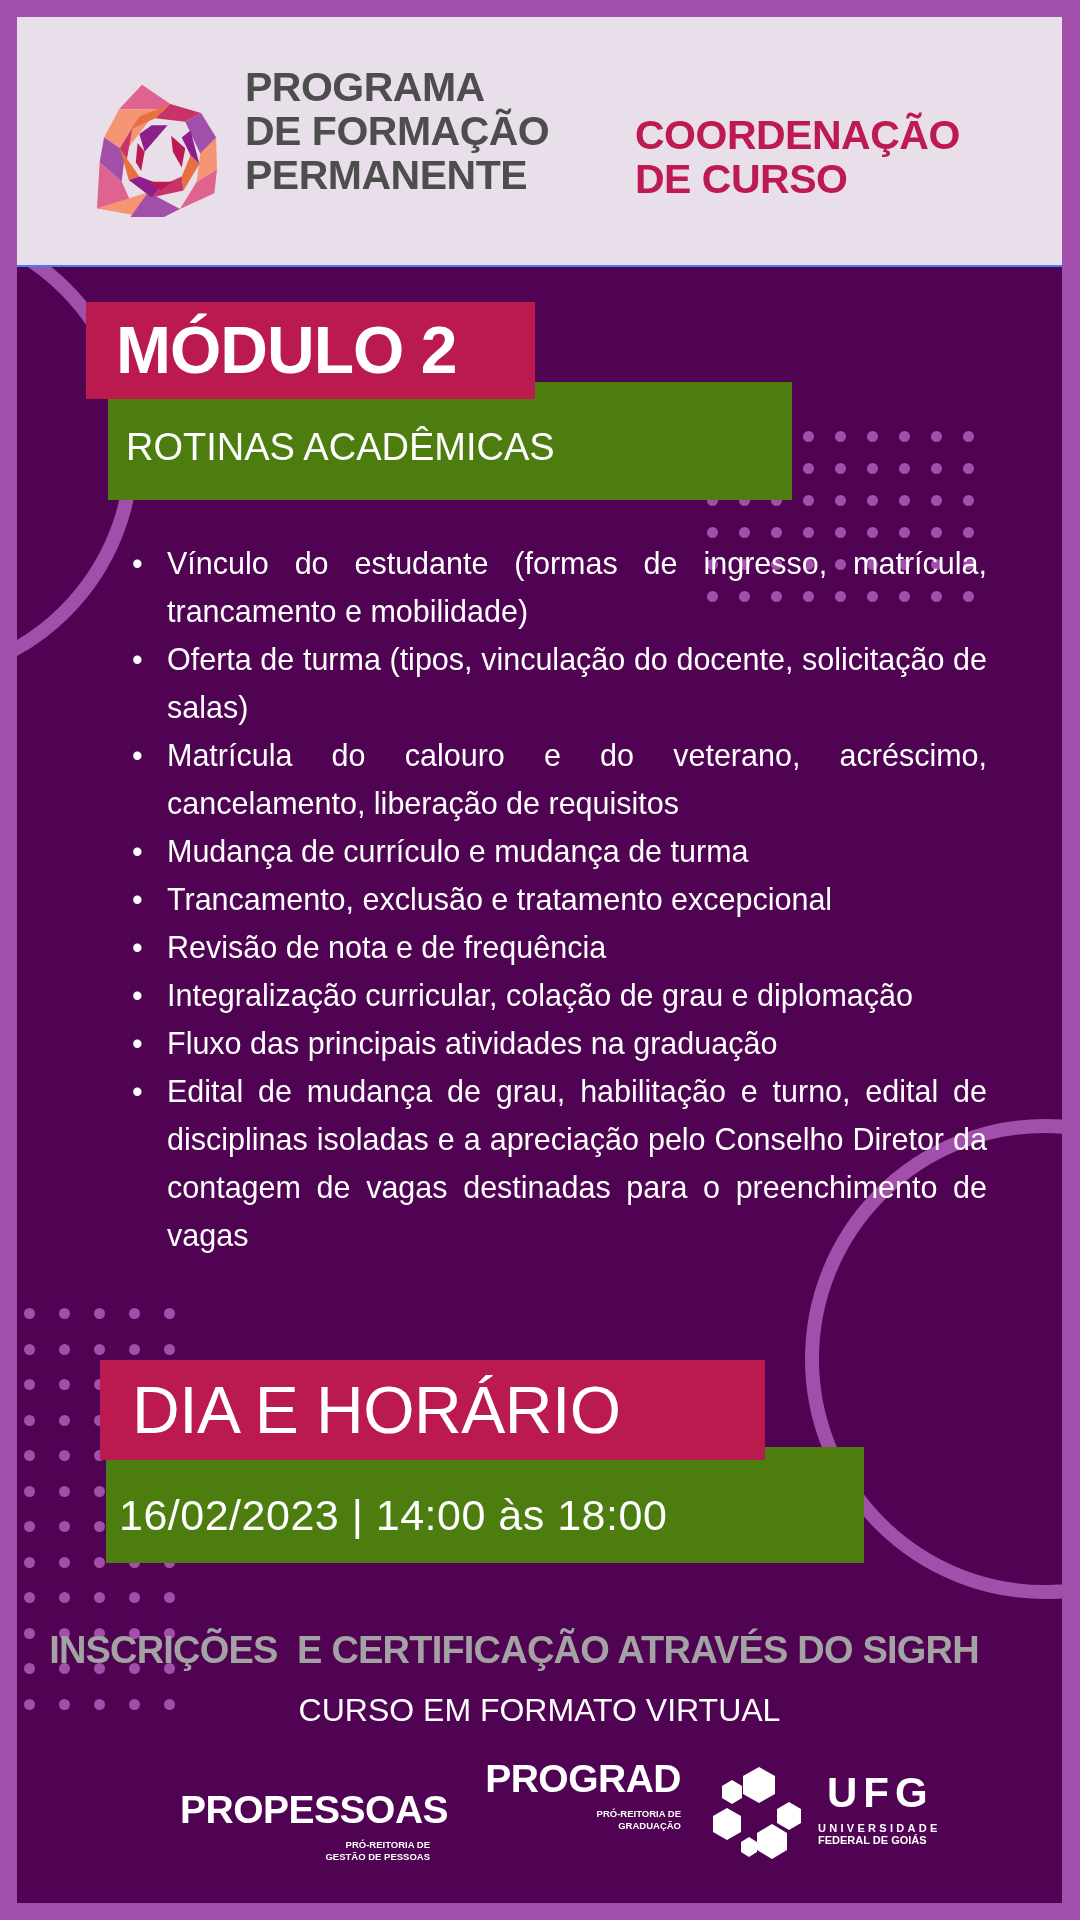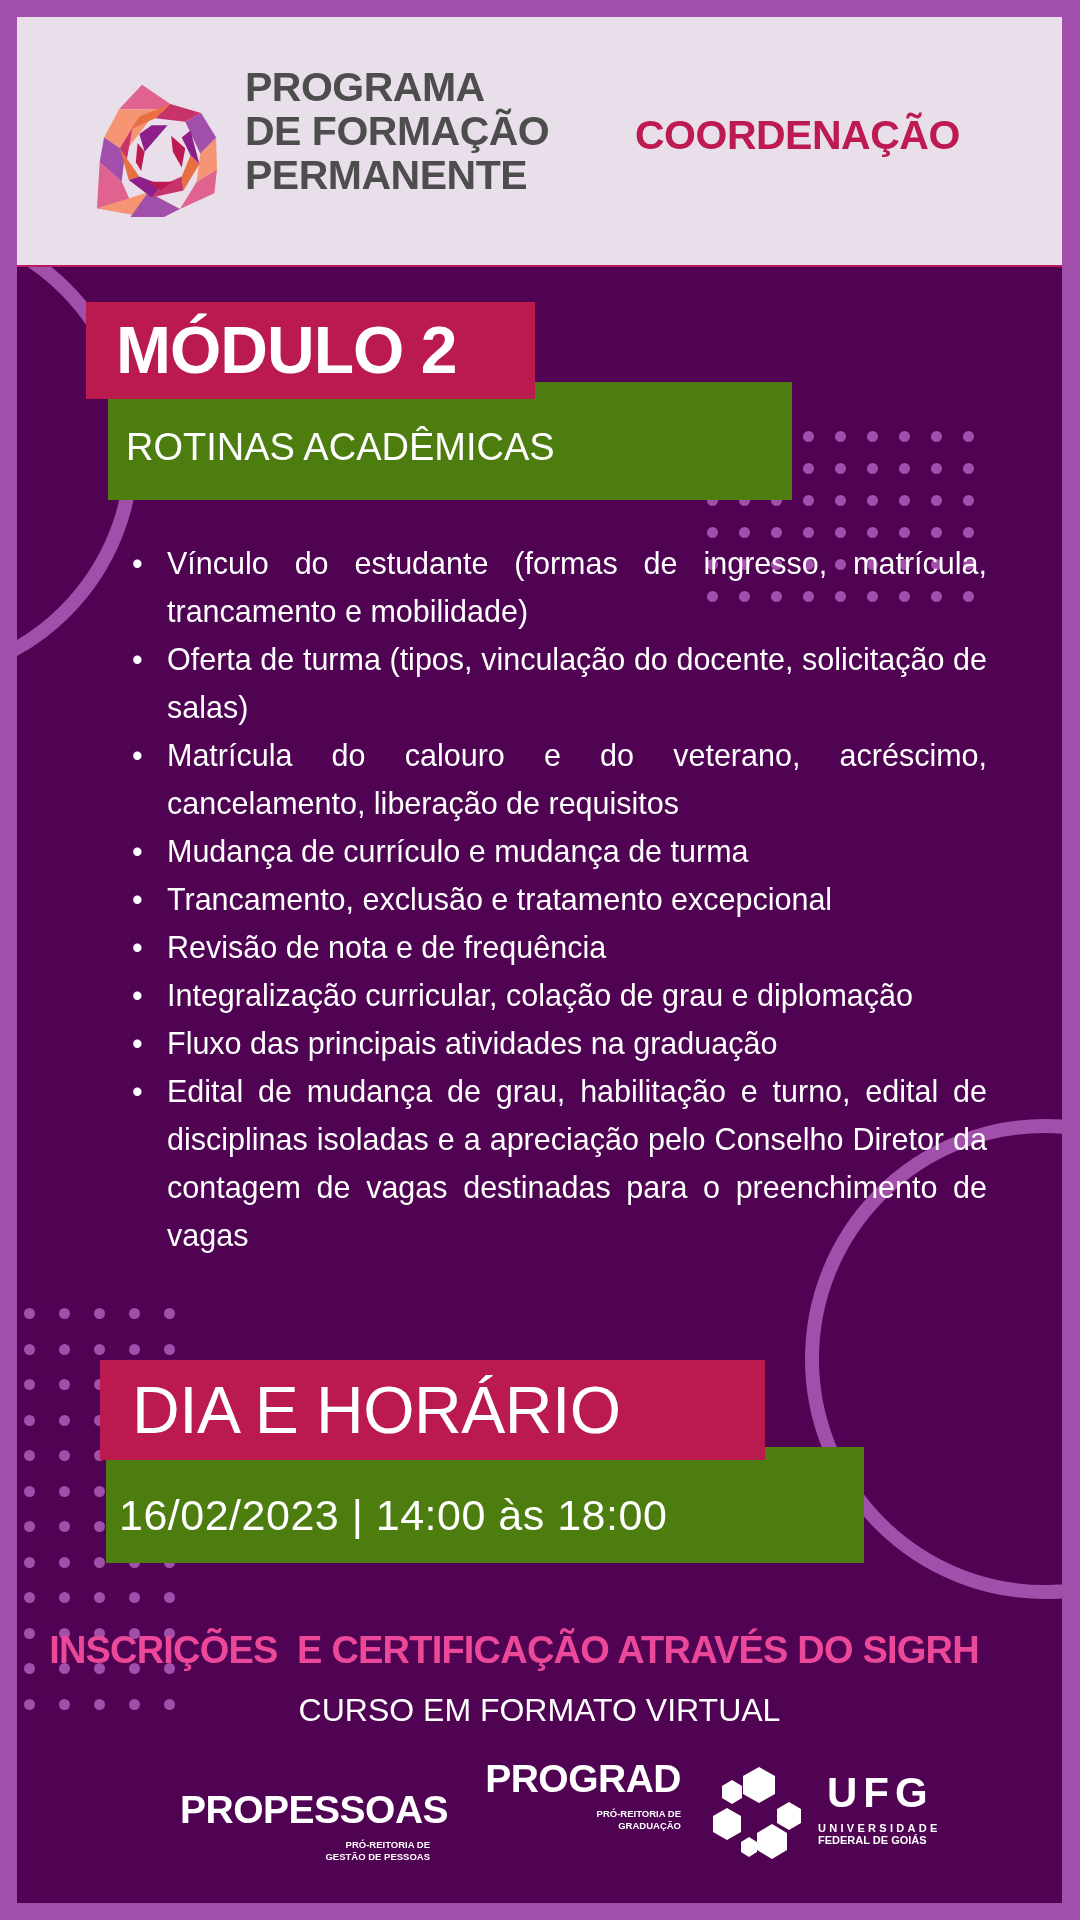--- a/index.html
+++ b/index.html
@@ -7,21 +7,21 @@
     width: 1080px; height: 1920px; position: relative; overflow: hidden;
     background: #a24fab;
     font-family: "Liberation Sans", "DejaVu Sans", sans-serif;
   }
   .frame {
     position: absolute; left: 17px; top: 17px; width: 1045px; height: 1886px;
     background: #4f0352; overflow: hidden;
   }
   .header {
     position: absolute; left: 0; top: 0; width: 1045px; height: 248px;
-    background: #e9dfea; border-bottom: 2px solid #be185d; z-index: 5;
+    background: #e9dfea; border-bottom: 2px solid #3b82f6; z-index: 5;
   }
   .logo { position: absolute; left: 66px; top: 50px; width: 148px; height: 150px; }
   .prog-title {
     position: absolute; left: 228px; top: 48px; color: #4d4d4d;
     font-weight: bold; font-size: 41px; line-height: 44px; letter-spacing: -0.5px;
   }
   .prog-title div { white-space: nowrap; }
   .coord-title {
     position: absolute; left: 618px; top: 96px; color: #bc1a50;
     font-weight: bold; font-size: 41px; line-height: 44px; letter-spacing: -0.5px;
@@ -50,21 +50,21 @@
   }
   .topics li { position: relative; padding-left: 35px; text-align: justify; }
   .topics li .bullet { position: absolute; left: 0; top: 0; }
 
   .dia-title { left: 69px; top: 1343px; width: 665px; height: 100px; z-index: 3;
     font-size: 66px; line-height: 100px; padding-left: 32px; letter-spacing: -0.5px; margin-left: 14px; }
   .dia-sub { left: 89px; top: 1430px; width: 758px; height: 116px; z-index: 2;
     font-size: 43px; line-height: 116px; padding-left: 13px; padding-top: 10px; letter-spacing: 0.5px; }
 
   .inscricoes { position: absolute; left: 0; width: 994px; top: 1609px; text-align: center;
-    color: #ec4899; font-weight: bold; font-size: 38px; line-height: 48px; letter-spacing: -0.8px; z-index: 4; }
+    color: #a3a3a3; font-weight: bold; font-size: 38px; line-height: 48px; letter-spacing: -0.8px; z-index: 4; }
   .formato { position: absolute; left: 0; width: 1045px; top: 1673px; text-align: center;
     color: #fff; font-size: 32px; line-height: 40px; z-index: 4; }
 
   .partner { position: absolute; color: #fff; text-align: right; z-index: 4; }
   .partner .name { font-weight: bold; font-size: 39px; line-height: 42px; letter-spacing: -0.5px; white-space: nowrap; }
   .partner .desc { font-size: 9.5px; line-height: 12px; margin-top: 8px; font-weight: bold; }
   .propessoas { left: 163px; top: 1741px; width: 250px; margin-top: 31px; }
   .prograd { left: 451px; top: 1741px; width: 213px; }
 
   .ufg { position: absolute; left: 692px; top: 1745px; width: 220px; height: 100px; z-index: 4; }
@@ -223,20 +223,21 @@
       <polygon points="96,78 112,92 108,114 98,96" fill="#bc1a50"></polygon>
       <polygon points="70,130 98,130 84,140" fill="#bc1a50"></polygon>
     </svg>
     <div class="prog-title">
       <div>PROGRAMA</div>
       <div>DE FORMAÇÃO</div>
       <div>PERMANENTE</div>
     </div>
     <div class="coord-title">
       <div>COORDENAÇÃO</div>
+      <div>DE CURSO</div>
     </div>
   </div>
 
   <div class="box box-pink mod-title">MÓDULO 2</div>
   <div class="box box-red mod-sub">ROTINAS ACADÊMICAS</div>
 
   <ul class="topics" id="topics">
       <li><span class="bullet">•</span><span>Vínculo do estudante (formas de ingresso, matrícula, trancamento e mobilidade)</span></li>
       <li><span class="bullet">•</span><span>Oferta de turma (tipos, vinculação do docente, solicitação de salas)</span></li>
       <li><span class="bullet">•</span><span>Matrícula do calouro e do veterano, acréscimo, cancelamento, liberação de requisitos</span></li>

